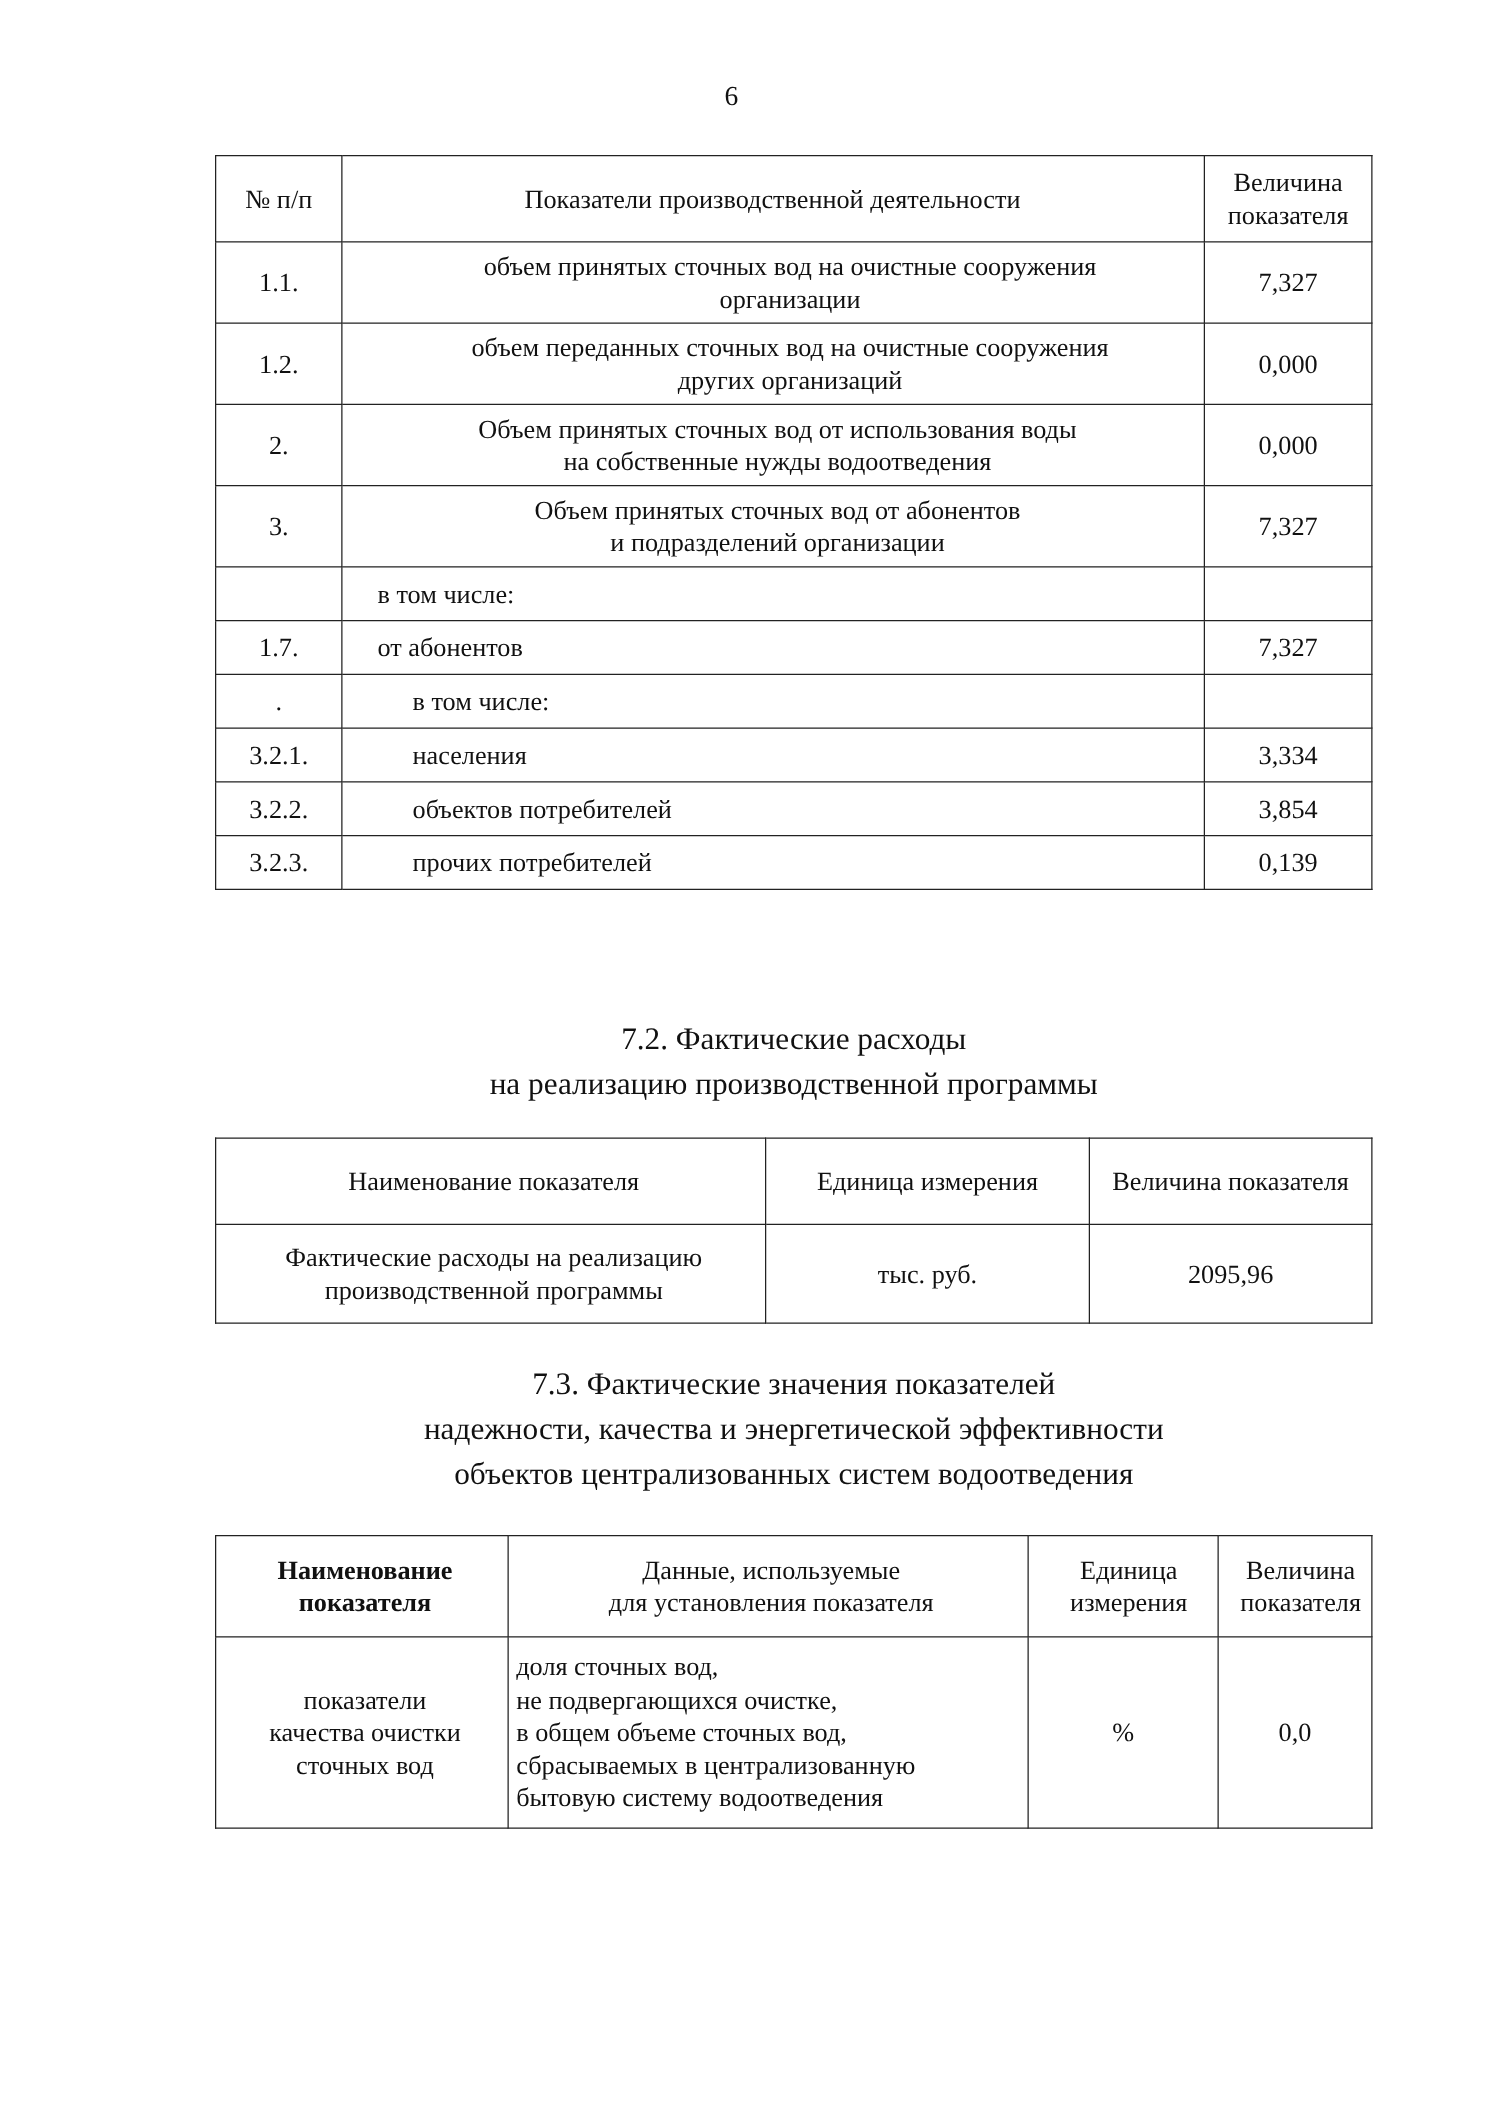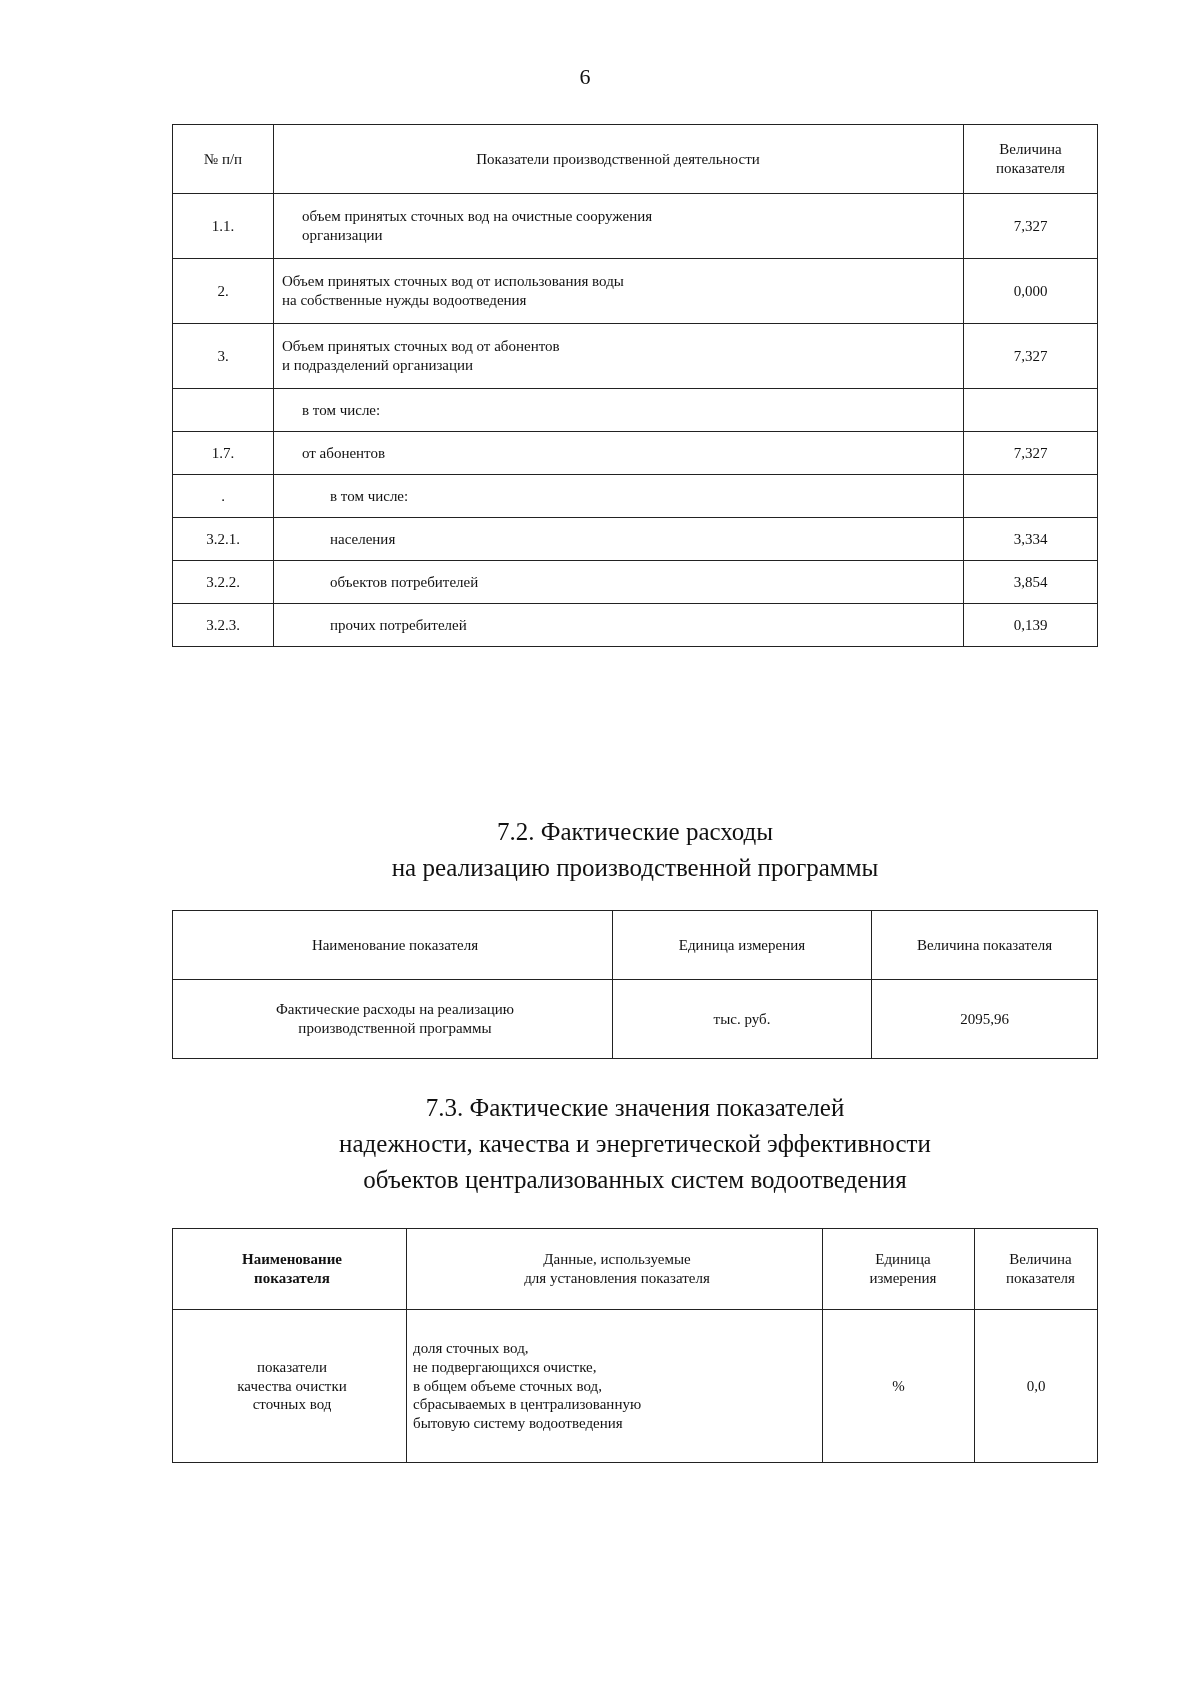--- a/index.html
+++ b/index.html
@@ -1,19 +1,19 @@
 <!DOCTYPE html>
 <html><head>
 <meta charset="utf-8">
 <style>
   html, body { margin: 0; padding: 0; background: #ffffff; }
   body { width: 1200px; height: 1697px; position: relative; overflow: hidden;
          font-family: "Liberation Serif", "DejaVu Serif", serif; color: #111; }
   .page-num { position: absolute; top: 64px; left: 0; width: 1170px; text-align: center; font-size: 22px; }
-  table { border-collapse: collapse; position: absolute; font-size: 15px; line-height: 1.25; }
+  table { border-collapse: collapse; position: absolute; font-size: 21px; line-height: 1.25; }
   td, th { border: 1.5px solid #222; font-weight: normal; vertical-align: middle; }
   #t1 { left: 172px; top: 124px; width: 926px; }
   #t1 th { height: 66px; }
   #t1 .c1 { width: 98px; text-align: center; }
   #t1 .c2 { width: 632px; padding-left: 8px; }
   #t1 .c3 { text-align: center; }
   #t1 td { height: 40px; }
   #t1 tr.two td { height: 62px; }
   .ind1 { padding-left: 28px !important; }
   .ind2 { padding-left: 56px !important; }
@@ -29,21 +29,21 @@
   #h73 { top: 1090px; }
   #t3 { left: 172px; top: 1228px; width: 926px; }
   #t3 th { height: 78px; padding-left: 10px; }
   #t3 td { height: 150px; }
   #t3 .c1 { width: 226px; text-align: center; padding-left: 6px; }
   #t3 th.c1 { text-align: center; font-weight: bold; }
   #t3 .c2 { width: 408px; text-align: left; padding-left: 6px; }
   #t3 th.c2 { text-align: center; }
   #t3 .c3 { width: 140px; text-align: center; }
   #t3 .c4 { text-align: center; }
-  .pre { white-space: pre-line; }
+  .pre { white-space: pre-line; text-align: center; }
 </style>
 </head>
 <body>
 
 <div class="page-num">6</div>
 
 <table id="t1">
   <thead>
     <tr>
       <th class="c1 pre">№ п/п</th>
@@ -51,20 +51,26 @@
       <th class="c3 pre">Величина
 показателя</th>
     </tr>
   </thead>
   <tbody>
     <tr class="two">
       <td class="c1">1.1.</td>
       <td class="c2 pre ind1">объем принятых сточных вод на очистные сооружения
 организации</td>
       <td class="c3">7,327</td>
+    </tr>
+    <tr class="two">
+      <td class="c1">1.2.</td>
+      <td class="c2 pre ind1">объем переданных сточных вод на очистные сооружения
+других организаций</td>
+      <td class="c3">0,000</td>
     </tr>
     <tr class="two">
       <td class="c1">2.</td>
       <td class="c2 pre">Объем принятых сточных вод от использования воды
 на собственные нужды водоотведения</td>
       <td class="c3">0,000</td>
     </tr>
     <tr class="two">
       <td class="c1">3.</td>
       <td class="c2 pre">Объем принятых сточных вод от абонентов

